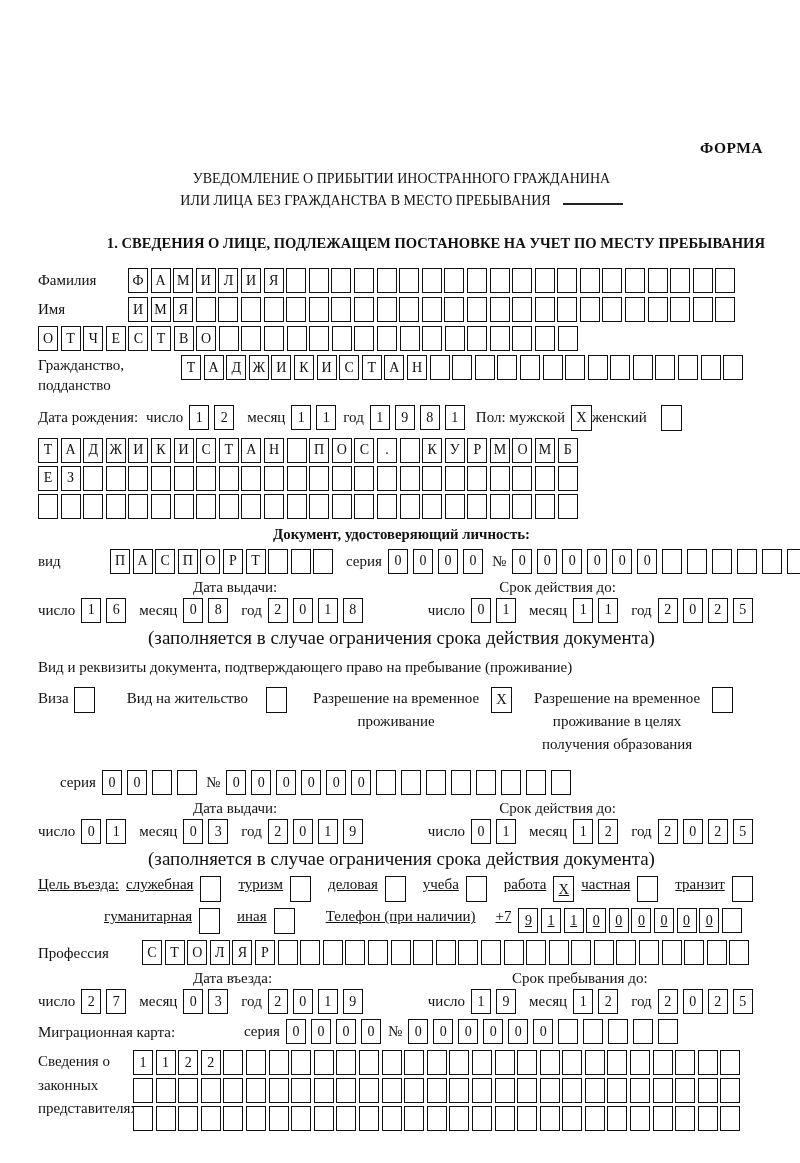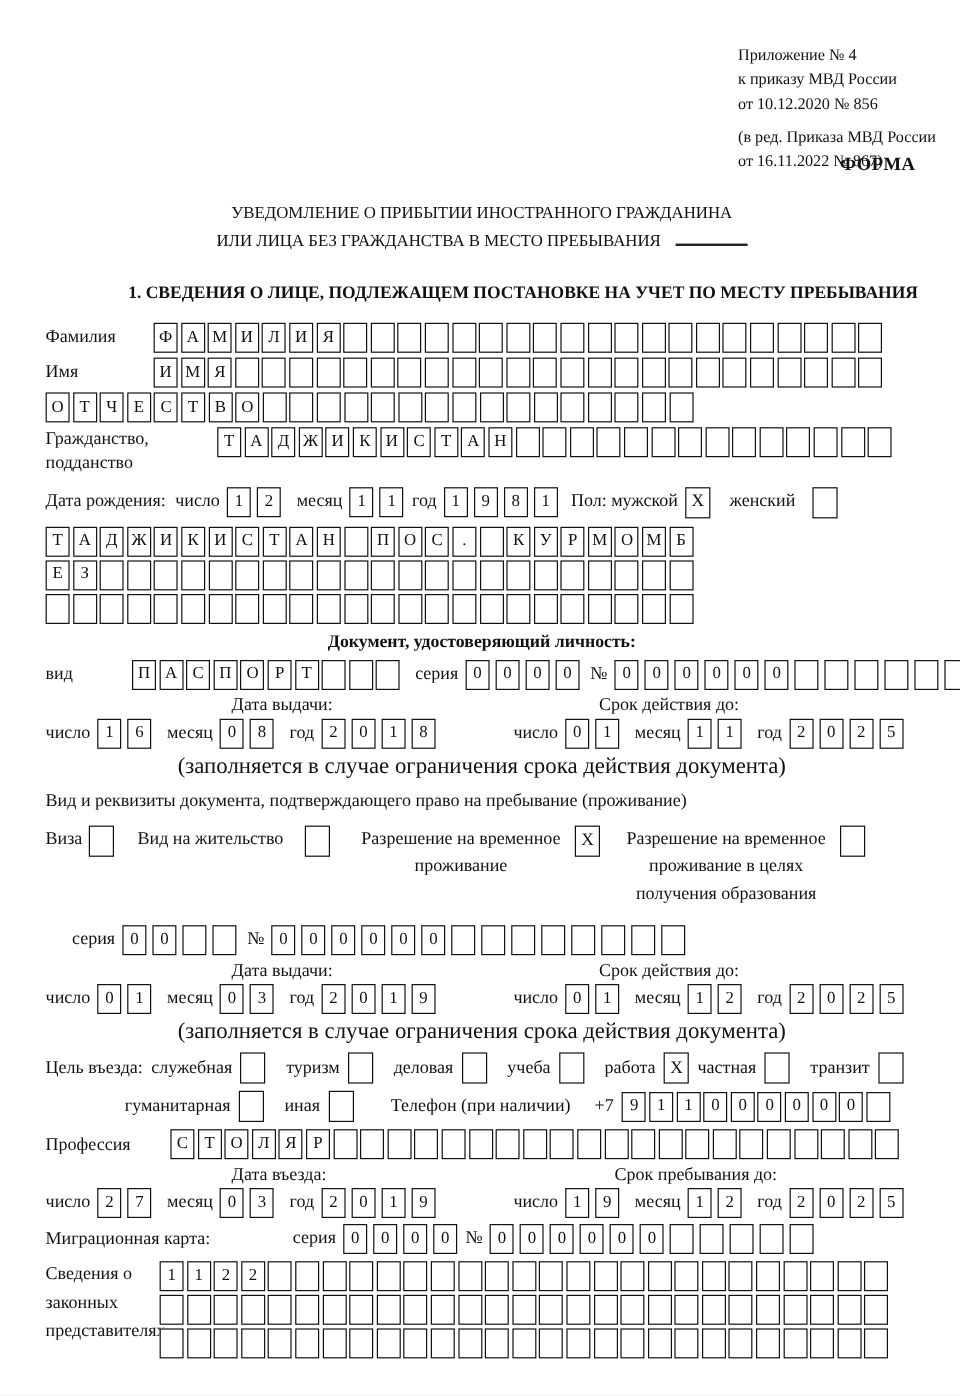--- a/index.html
+++ b/index.html
@@ -6,21 +6,21 @@
   .page{
     width:800px;height:1163px;background:#ffffff;color:#111;
     font-family:"Liberation Serif","DejaVu Serif",serif;
     position:relative;overflow:hidden;box-sizing:border-box;
     padding:0 35px 0 38px;
   }
   
   .top{position:relative;height:168px;}
   .annex{position:absolute;left:577px;top:36px;font-size:13.5px;line-height:1.5;white-space:nowrap;}
   .annex-note{margin-top:7px;}
-  .forma{position:absolute;right:2px;top:129px;font-weight:bold;font-size:15.5px;letter-spacing:.5px;}
+  .forma{position:absolute;right:2px;top:139px;font-weight:bold;font-size:15.5px;letter-spacing:.5px;}
   
   .title{text-align:center;font-weight:normal;font-size:14px;line-height:1.5;}
   .blank-line{display:inline-block;width:60px;border-bottom:2px solid #222;margin-left:12px;height:14px;}
   .sec-heading{text-align:right;font-weight:bold;font-size:14.6px;margin-top:24px;margin-bottom:16px;}
   
   .frow{display:flex;align-items:center;margin-bottom:4px;}
   .frow.top-align{align-items:flex-start;}
   .flabel{font-size:15px;flex:none;line-height:1.35;}
   .flabel .l2{display:block;}
   .w90{width:90px;}
@@ -42,40 +42,31 @@
   .dategrp .cells{margin-right:8px;}
   .dhdr{display:flex;font-size:15px;margin-top:5px;margin-bottom:2px;}
   .note{font-size:19px;text-align:center;margin-top:1px;margin-bottom:4px;}
   .doc-title{text-align:center;font-weight:bold;font-size:14.8px;margin:4px 0 6px 0;}
   .intro{font-size:15px;line-height:1.6;margin-top:6px;}
   .opts{display:flex;align-items:flex-start;margin-top:8px;margin-bottom:14px;}
   .opt{display:flex;align-items:flex-start;}
   .optlabel{font-size:15px;line-height:1.55;}
   .optlabel.center{text-align:center;}
   .optlabel div{white-space:nowrap;}
-  .prow{display:flex;align-items:center;margin-bottom:6px;font-size:15px;}
+  .prow{display:flex;margin-bottom:6px;font-size:15px;text-decoration:underline;}
   .prow .pl{margin-right:7px;flex:none;}
   .prow .cbox{margin-right:17px;}
   .labelcol{font-size:15px;line-height:1.56;flex:none;}
 </style>
 </head>
 <body>
 
 <div class="page">
 
   <div class="top">
-    <div class="annex">
-      <div>Приложение № 4</div>
-      <div>к приказу МВД России</div>
-      <div>от 10.12.2020 № 856</div>
-      <div class="annex-note">
-        <div>(в ред. Приказа МВД России</div>
-        <div>от 16.11.2022 № 867)</div>
-      </div>
-    </div>
     <div class="forma">ФОРМА</div>
   </div>
 
   <div class="title">
     <div>УВЕДОМЛЕНИЕ О ПРИБЫТИИ ИНОСТРАННОГО ГРАЖДАНИНА</div>
     <div>
       <span>ИЛИ ЛИЦА БЕЗ ГРАЖДАНСТВА В МЕСТО ПРЕБЫВАНИЯ</span><span class="blank-line"></span>
     </div>
   </div>
 
@@ -224,21 +215,21 @@
       </div>
     <span class="dl">год</span>
     <div class="cells dcells" style="margin-right:6px">
         <div class="cell">1</div>
         <div class="cell">9</div>
         <div class="cell">8</div>
         <div class="cell">1</div>
       </div>
     <span class="dl">Пол: мужской</span>
     <div class="cbox">X</div>
-    <span class="dl" style="margin-left:16px">женский</span>
+    <span class="dl" style="">женский</span>
     <div class="cbox" style="margin-left:8px"></div>
   </div>
 
   <div class="frow top-align">
     <div class="cellcol">
       <div class="cells">
           <div class="cell">Т</div>
           <div class="cell">А</div>
           <div class="cell">Д</div>
           <div class="cell">Ж</div>
@@ -406,21 +397,21 @@
 
   <div class="intro">
     <div>Вид и реквизиты документа, подтверждающего право на пребывание (проживание)</div>
   </div>
 
   <div class="opts">
     <div class="opt">
       <div class="optlabel" style="margin-right:5px">Виза</div>
       <div class="cbox"></div>
     </div>
-    <div class="opt" style="margin-left:20px">
+    <div class="opt" style="margin-left:32px">
       <div class="optlabel" style="margin-right:18px">Вид на жительство</div>
       <div class="cbox"></div>
     </div>
     <div class="opt" style="margin-left:26px">
       <div class="optlabel center" style="margin-right:12px">
         <div>Разрешение на временное</div>
         <div>проживание</div>
       </div>
       <div class="cbox">X</div>
     </div>

